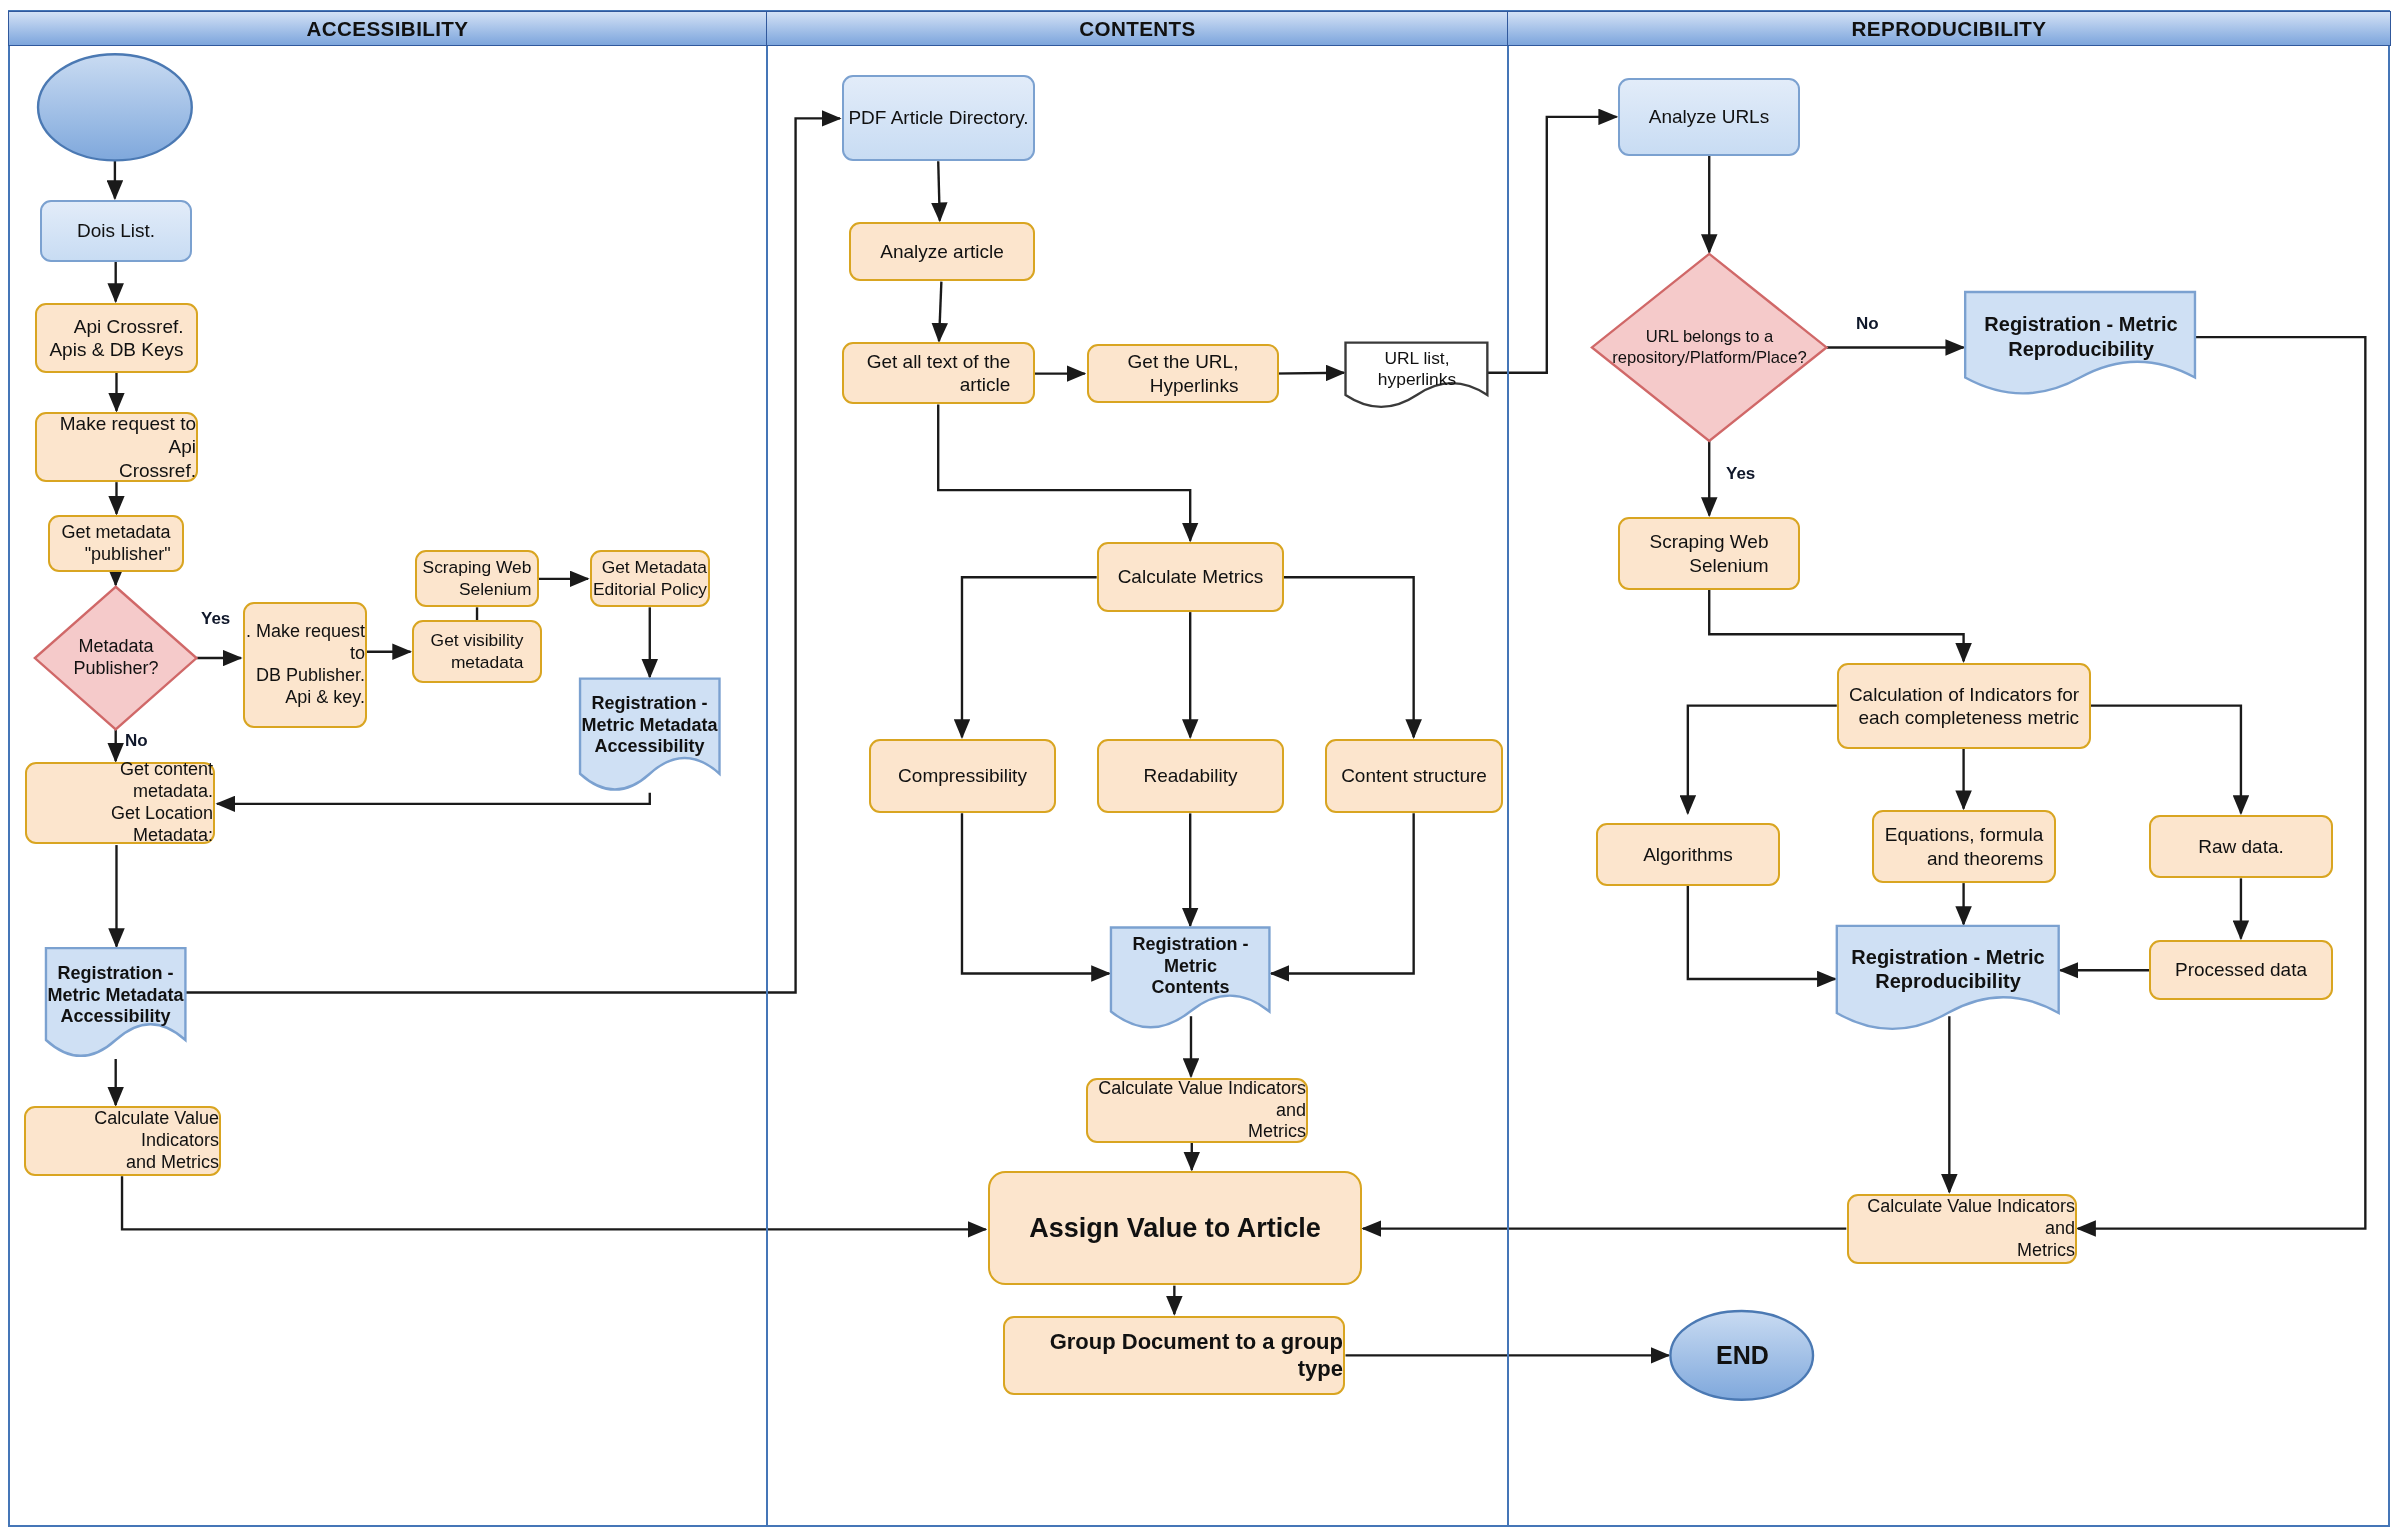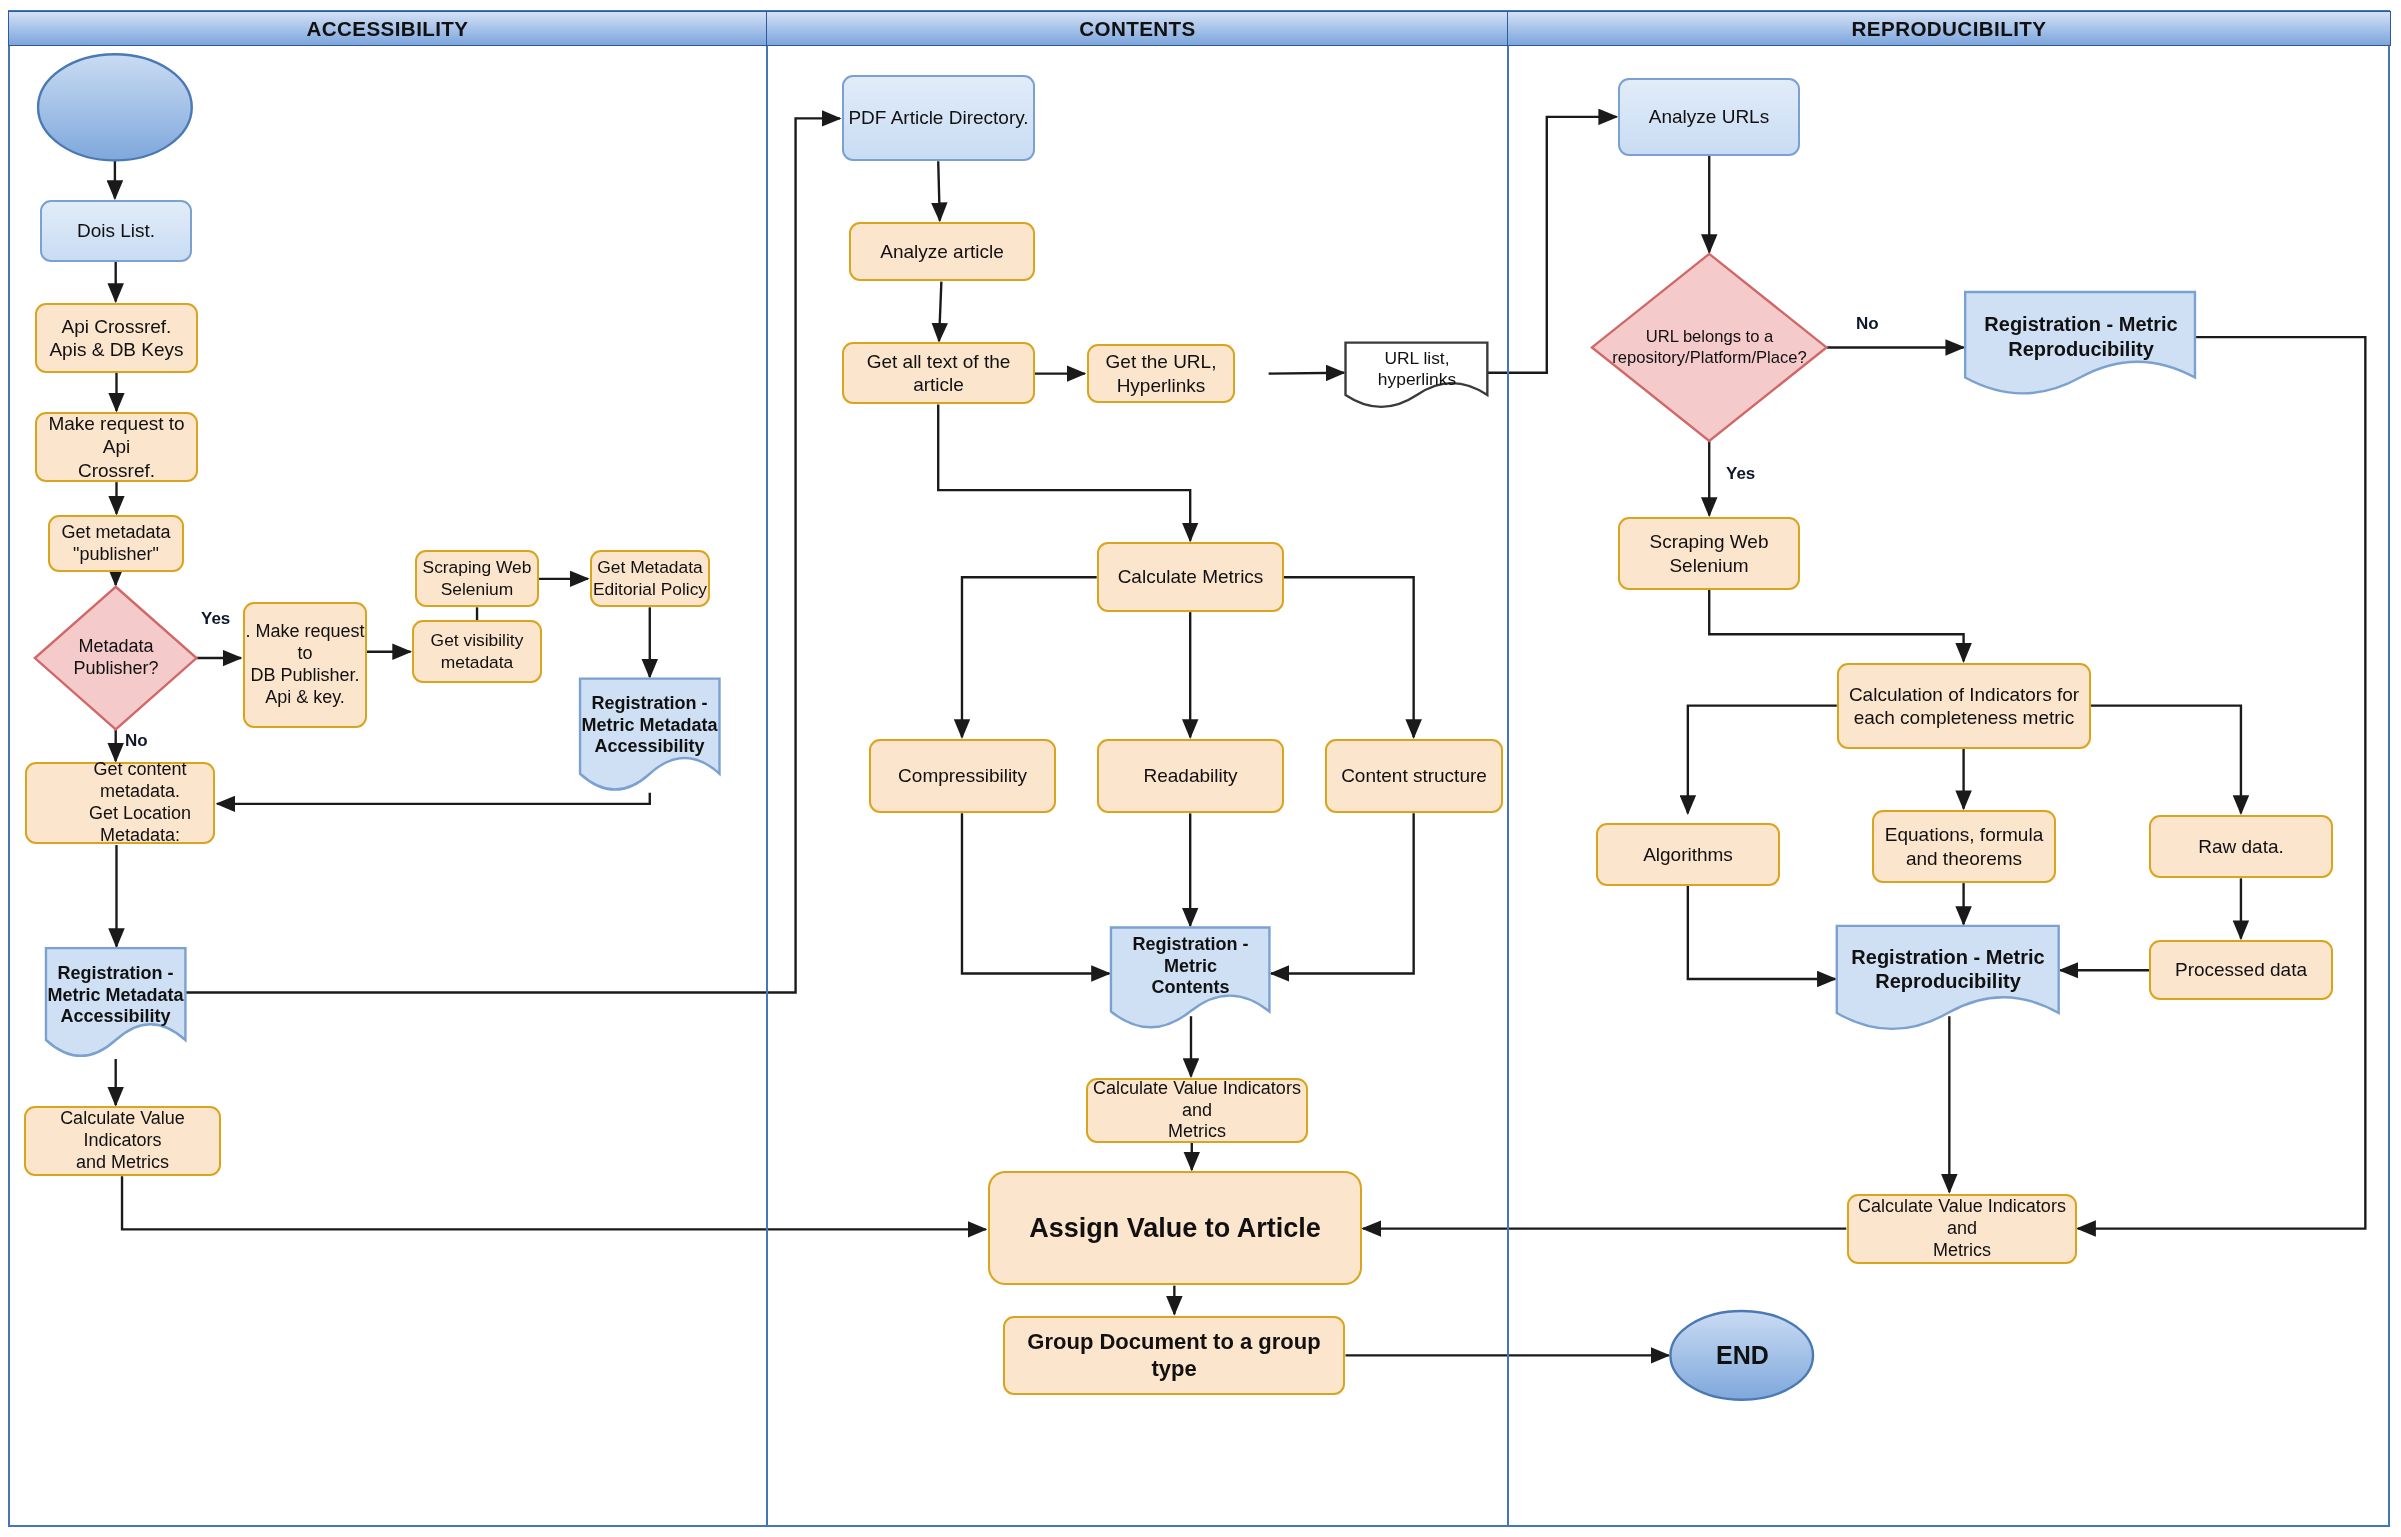--- a/index.html
+++ b/index.html
@@ -6,21 +6,21 @@
   #canvas{
     position:relative;width:2401px;height:1538px;overflow:hidden;
     font-family:"Liberation Sans","DejaVu Sans",sans-serif;color:#111;background:#ffffff;
   }
   svg{position:absolute;left:0;top:0;}
   .frame{position:absolute;left:8px;top:9.5px;width:2382px;height:1517px;border:2.4px solid #4576b7;box-sizing:border-box;}
   .hdr{position:absolute;top:11px;height:35px;background:linear-gradient(#d3e1f5,#8fb2e2 78%,#7ea6dc);
        border:1.6px solid #30589c;box-sizing:border-box;display:flex;align-items:center;justify-content:center;
        font-weight:bold;font-size:20.6px;letter-spacing:0.4px;}
   .vdiv{position:absolute;top:46px;width:2.4px;height:1480px;background:#4576b7;}
-  .node{position:absolute;display:flex;align-items:center;justify-content:center;text-align:center;
+  .node{position:absolute;display:flex;align-items:center;justify-content:center;text-align:right;
         box-sizing:border-box;white-space:pre-line;line-height:1.22;font-size:19px;}
   .orange{background:#fce5cd;border:2.4px solid #d9a521;border-radius:11px;}
   .bluebox{background:linear-gradient(#e2ecf9,#c8dcf3);border:2.4px solid #7ba1d0;border-radius:11px;}
   .olabel{position:absolute;display:flex;align-items:center;justify-content:center;text-align:center;
           white-space:pre-line;line-height:1.22;font-size:18px;}
   .bold{font-weight:bold;}
   .edge-label{position:absolute;font-size:17px;color:#0f172a;font-weight:bold;}
 </style>
 </head>
 <body>
@@ -145,21 +145,21 @@
 
   <div class="edge-label" style="left:201px;top:609px;">Yes</div>
   <div class="edge-label" style="left:125px;top:731px;">No</div>
   <div class="edge-label" style="left:1856px;top:314px;">No</div>
   <div class="edge-label" style="left:1726px;top:464px;">Yes</div>
 
   <div class="node bluebox" style="left:842px;top:75px;width:193px;height:86px;">PDF Article Directory.</div>
   <div class="node orange" style="left:849px;top:222px;width:186px;height:59px;">Analyze article</div>
   <div class="node orange" style="left:842px;top:342px;width:193px;height:62px;">Get all text of the
 article</div>
-  <div class="node orange" style="left:1087px;top:344px;width:148px;height:59px;">Get the URL,
+  <div class="node orange" style="left:1087px;top:344px;width:192px;height:59px;">Get the URL,
 Hyperlinks</div>
   <div class="olabel" style="left:1346px;top:347px;width:142px;height:44px;font-size:17.4px;">URL list, hyperlinks</div>
   <div class="node orange" style="left:1097px;top:542px;width:187px;height:70px;">Calculate Metrics</div>
   <div class="node orange" style="left:869px;top:739px;width:187px;height:74px;">Compressibility</div>
   <div class="node orange" style="left:1097px;top:739px;width:187px;height:74px;">Readability</div>
   <div class="node orange" style="left:1325px;top:739px;width:178px;height:74px;">Content structure</div>
   <div class="olabel bold" style="left:1111px;top:935px;width:159px;height:63px;">Registration - Metric
 Contents</div>
   <div class="node orange" style="left:1086px;top:1078px;width:222px;height:65px;font-size:18px;">Calculate Value Indicators and
 Metrics</div>

